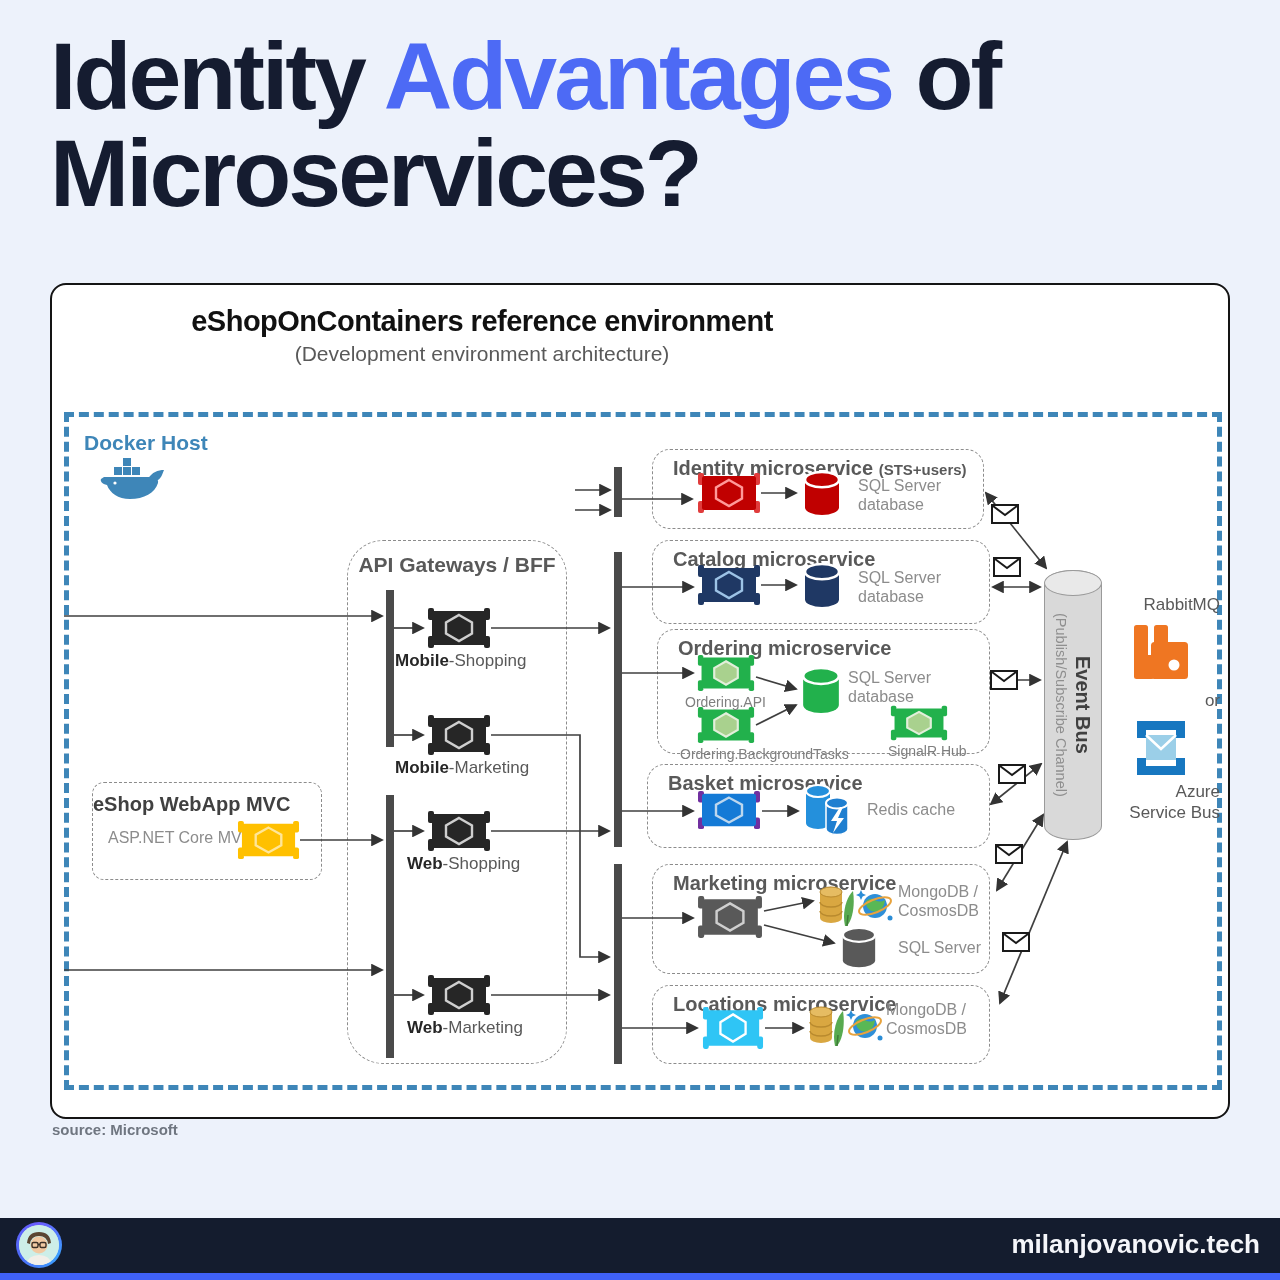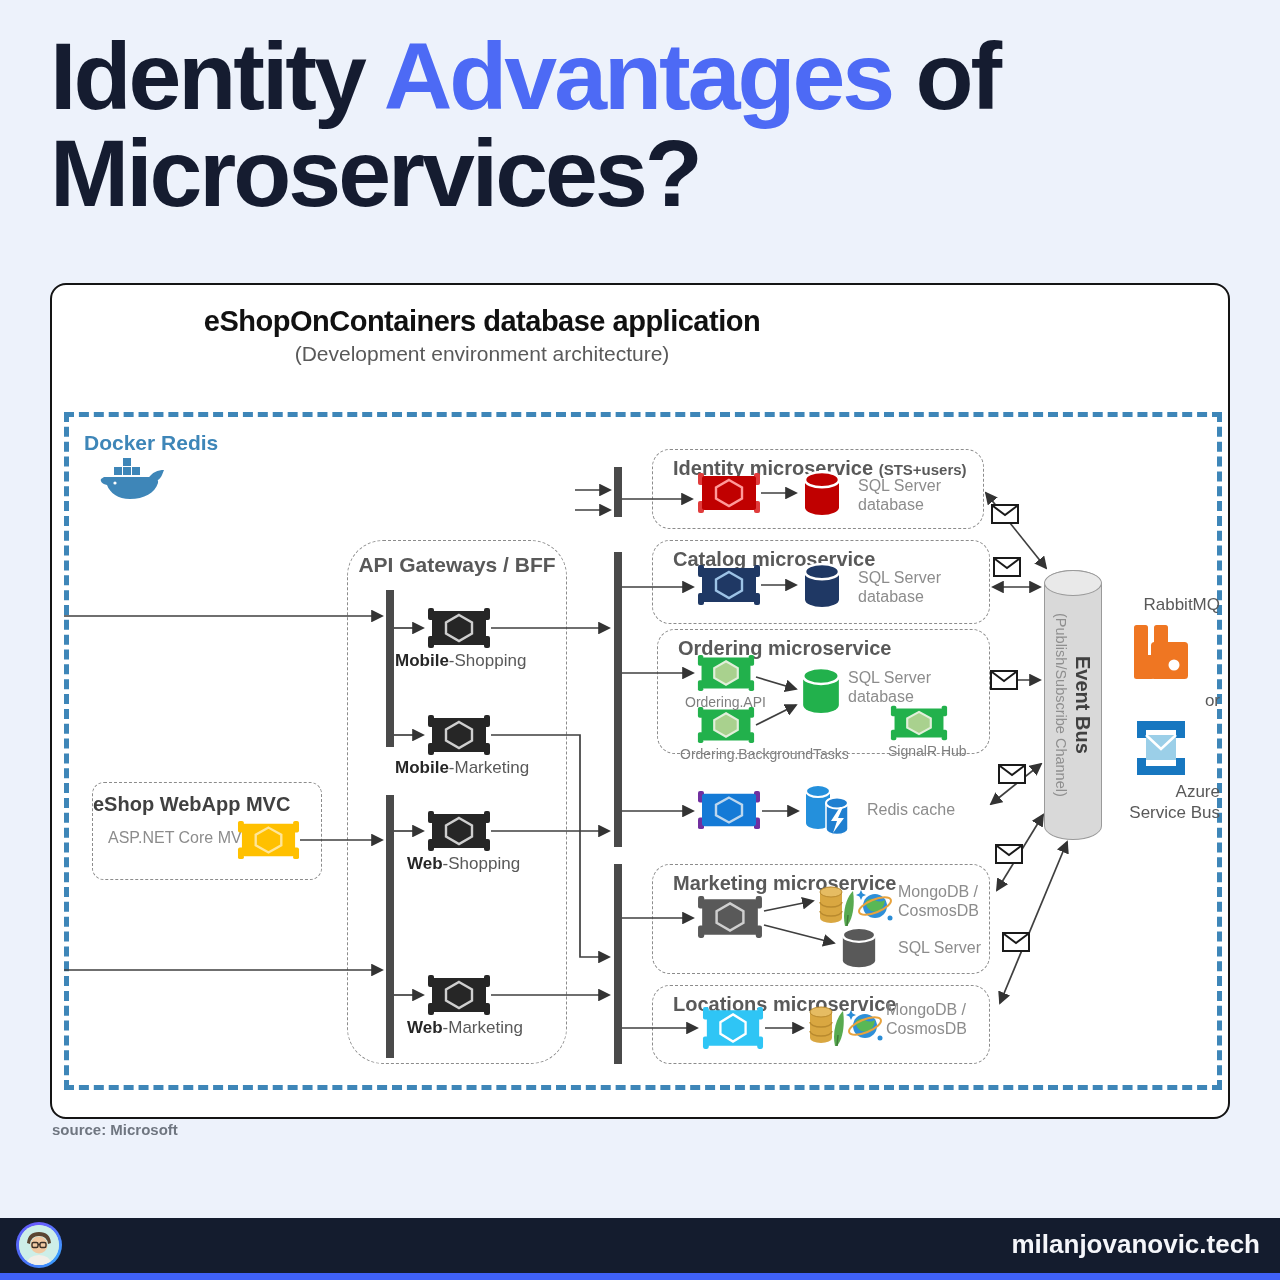--- a/index.html
+++ b/index.html
@@ -118,26 +118,26 @@
 <body>
 
 <div id="page-title">
   <span>Identity </span><span class="accent">Advantages</span><span> of</span><br>
   <span>Microservices?</span>
 </div>
 
 <div id="card">
 
   <div id="card-header">
-    <div class="h1">eShopOnContainers database application</div>
+    <div class="h1">eShopOnContainers reference environment</div>
     <div class="h2">(Development environment architecture)</div>
   </div>
 
   <div id="docker-border"></div>
-  <div id="docker-host-label">Docker Redis</div>
+  <div id="docker-host-label">Docker Host</div>
   <div id="whale-icon">
     <svg viewBox="0 0 66 48" width="66" height="48">
       <g fill="#3e86b8">
         <rect x="14" y="10" width="8" height="8"></rect>
           <rect x="23" y="10" width="8" height="8"></rect>
         <rect x="32" y="10" width="8" height="8"></rect>
           <rect x="23" y="1" width="8" height="8"></rect>
         <path d="M4,20 h44 c7,0 11,2 10,6 c-3,10 -14,16 -28,16 c-12,0 -20,-6 -23,-14 c-5,-1 -7,-4 -6,-6 z"></path>
         <path d="M48,22 c4,-7 10,-9 16,-9 c-2,5 -3,9 -8,11 z"></path>
       </g>
@@ -149,20 +149,23 @@
     <div class="svc-title">
       <span>Identity microservice</span>
       <span class="svc-suffix">(STS+users)</span>
     </div>
   </div>
   <div class="dbox" id="box-catalog">
     <div class="svc-title">Catalog microservice</div>
   </div>
   <div class="dbox" id="box-ordering">
     <div class="svc-title">Ordering microservice</div>
+  </div>
+  <div class="dbox" id="box-basket">
+    <div class="svc-title">Basket microservice</div>
   </div>
   <div class="dbox" id="box-marketing">
     <div class="svc-title">Marketing microservice</div>
   </div>
   <div class="dbox" id="box-gateways">
     <div id="gw-title">API Gateways / BFF</div>
   </div>
   <div class="dbox" id="box-locations">
     <div class="svc-title">Locations microservice</div>
   </div>

